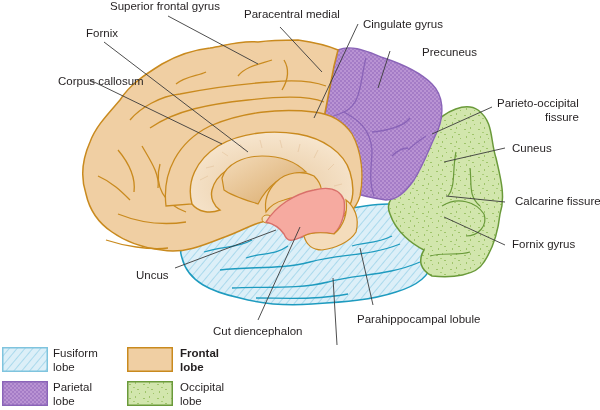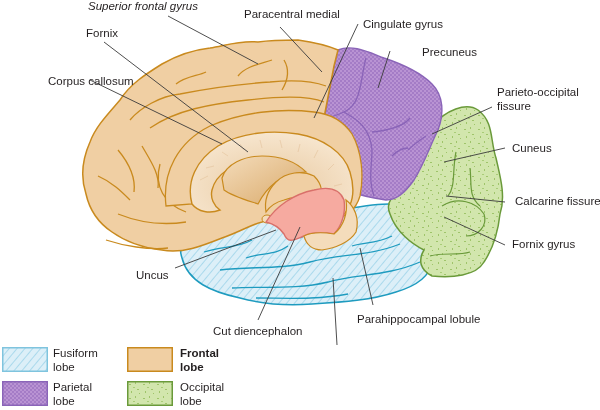--- a/index.html
+++ b/index.html
@@ -121,27 +121,27 @@
     <line x1="505" y1="148" x2="444" y2="162"></line>
     <line x1="505" y1="202" x2="446" y2="196"></line>
     <line x1="505" y1="245" x2="444" y2="217"></line>
     <line x1="175" y1="268" x2="276" y2="230"></line>
     <line x1="258" y1="320" x2="300" y2="227"></line>
     <line x1="373" y1="305" x2="360" y2="248"></line>
     <line x1="337" y1="345" x2="333" y2="278"></line>
   </g>
 </svg>
 
-<div class="lbl" style="left:88px;top:-1px;font-style:italic;">Superior frontal gyrus</div>
+<div class="lbl" style="left:110px;top:-1px;">Superior frontal gyrus</div>
 <div class="lbl" style="left:244px;top:7px;">Paracentral medial</div>
 <div class="lbl" style="left:363px;top:17px;">Cingulate gyrus</div>
 <div class="lbl" style="left:86px;top:26px;">Fornix</div>
 <div class="lbl" style="left:422px;top:45px;">Precuneus</div>
-<div class="lbl" style="left:4px;top:74px;padding-left:44px;">Corpus callosum</div>
-<div class="lbl" style="left:497px;top:85px;">
+<div class="lbl" style="left:14px;top:74px;padding-left:44px;">Corpus callosum</div>
+<div class="lbl" style="left:497px;top:96px;text-align:right;">
   <span>Parieto-occipital</span><br>
   <span>fissure</span>
 </div>
 <div class="lbl" style="left:512px;top:141px;">Cuneus</div>
 <div class="lbl" style="left:515px;top:194px;">Calcarine fissure</div>
 <div class="lbl" style="left:512px;top:237px;">Fornix gyrus</div>
 <div class="lbl" style="left:136px;top:268px;">Uncus</div>
 <div class="lbl" style="left:213px;top:324px;">Cut diencephalon</div>
 <div class="lbl" style="left:357px;top:312px;">Parahippocampal lobule</div>
 <div class="lbl" style="left:291px;top:347px;">

